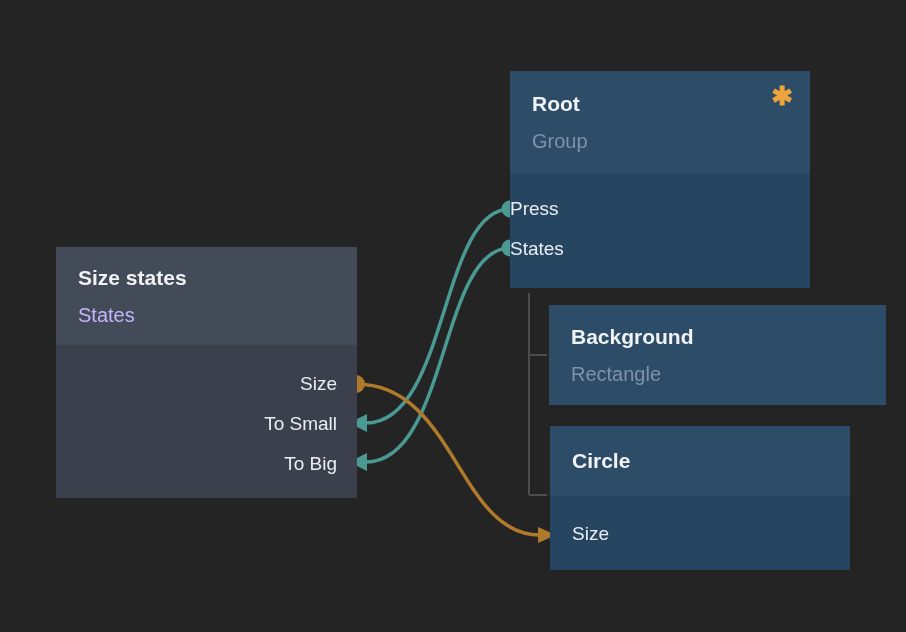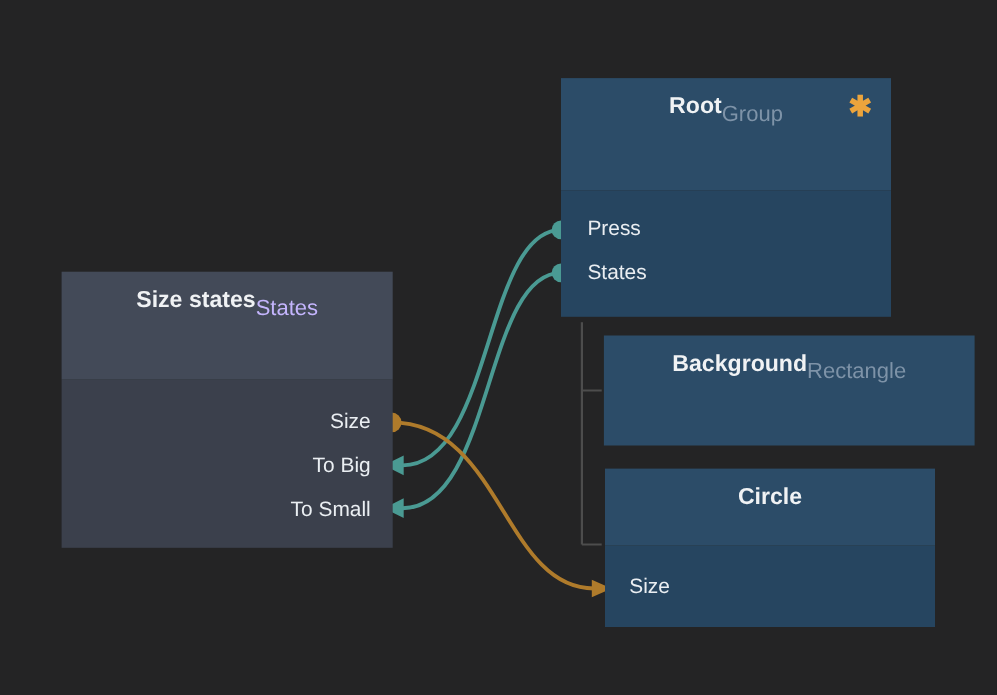--- a/index.html
+++ b/index.html
@@ -3,48 +3,48 @@
 <meta charset="utf-8">
 <style>
   html,body{margin:0;padding:0;background:#242425;}
   .canvas{
     position:relative;width:906px;height:632px;overflow:hidden;
     background:#242425;
     font-family:"Liberation Sans", sans-serif;
   }
   .wires-layer{position:absolute;left:0;top:0;width:906px;height:632px;}
   .node{position:absolute;border-radius:1px;}
-  .node-header{display:flex;flex-direction:row;justify-content:center;padding:11px 22px;box-sizing:border-box;position:relative;}
+  .node-header{display:flex;flex-direction:column;justify-content:center;padding:11px 22px;box-sizing:border-box;position:relative;}
   .node-body{box-sizing:border-box;}
   .node-title{font-size:21px;font-weight:bold;color:#F0F2F4;line-height:30px;}
   .node-subtitle{font-size:20px;line-height:30px;margin-top:7px;}
 
   
   .node-gray{left:56px;top:247px;width:301px;height:304px;}
   .node-gray .node-header{height:98px;background:#434A58;}
   .node-gray .node-body{height:153px;background:#3B404C;padding-top:19px;}
   .node-gray .node-subtitle{color:#c4b5fd;}
 
   
   .node-blue .node-subtitle{color:#7E93A8;}
   .node-root{left:510px;top:71px;width:300px;height:217px;}
   .node-root .node-header{height:102px;background:#2C4C68;}
   .node-root .node-body{height:115px;background:#264560;padding-top:16px;}
 
   .node-background{left:549px;top:305px;width:337px;height:100px;}
   .node-background .node-header{height:100px;background:#2C4C68;}
 
-  .node-circle{left:550px;top:426px;width:300px;height:144px;text-align:center;}
+  .node-circle{left:550px;top:426px;width:300px;height:144px;}
   .node-circle .node-header{height:70px;background:#2C4C68;}
   .node-circle .node-body{height:74px;background:#264560;padding-top:18px;}
 
   .port-row{height:40px;display:flex;align-items:center;}
   .port-label{font-size:19px;color:#EAEEF2;}
   .ports-out .port-row{justify-content:flex-end;padding-right:20px;}
-  .ports-in .port-row{justify-content:flex-start;padding-left:24px;}
+  .ports-in .port-row{justify-content:flex-start;}
   .node-circle .port-row{padding-left:22px;}
 
   .asterisk{
     position:absolute;right:17px;top:12px;
     font-size:26px;line-height:26px;font-weight:bold;
   }
 </style>
 </head>
 <body>
 
@@ -71,24 +71,24 @@
   <div class="node node-gray">
     <div class="node-header">
       <div class="node-title">Size states</div>
       <div class="node-subtitle">States</div>
     </div>
     <div class="node-body ports-out">
       <div class="port-row">
         <span class="port-label">Size</span>
       </div>
       <div class="port-row">
-        <span class="port-label">To Big</span>
+        <span class="port-label">To Small</span>
       </div>
       <div class="port-row">
-        <span class="port-label">To Small</span>
+        <span class="port-label">To Big</span>
       </div>
     </div>
   </div>
 
   <div class="node node-blue node-root">
     <div class="node-header">
       <div class="node-title">Root</div>
       <div class="node-subtitle">Group</div>
       <span class="asterisk" style="color:#ECA43C;">✱</span>
     </div>

